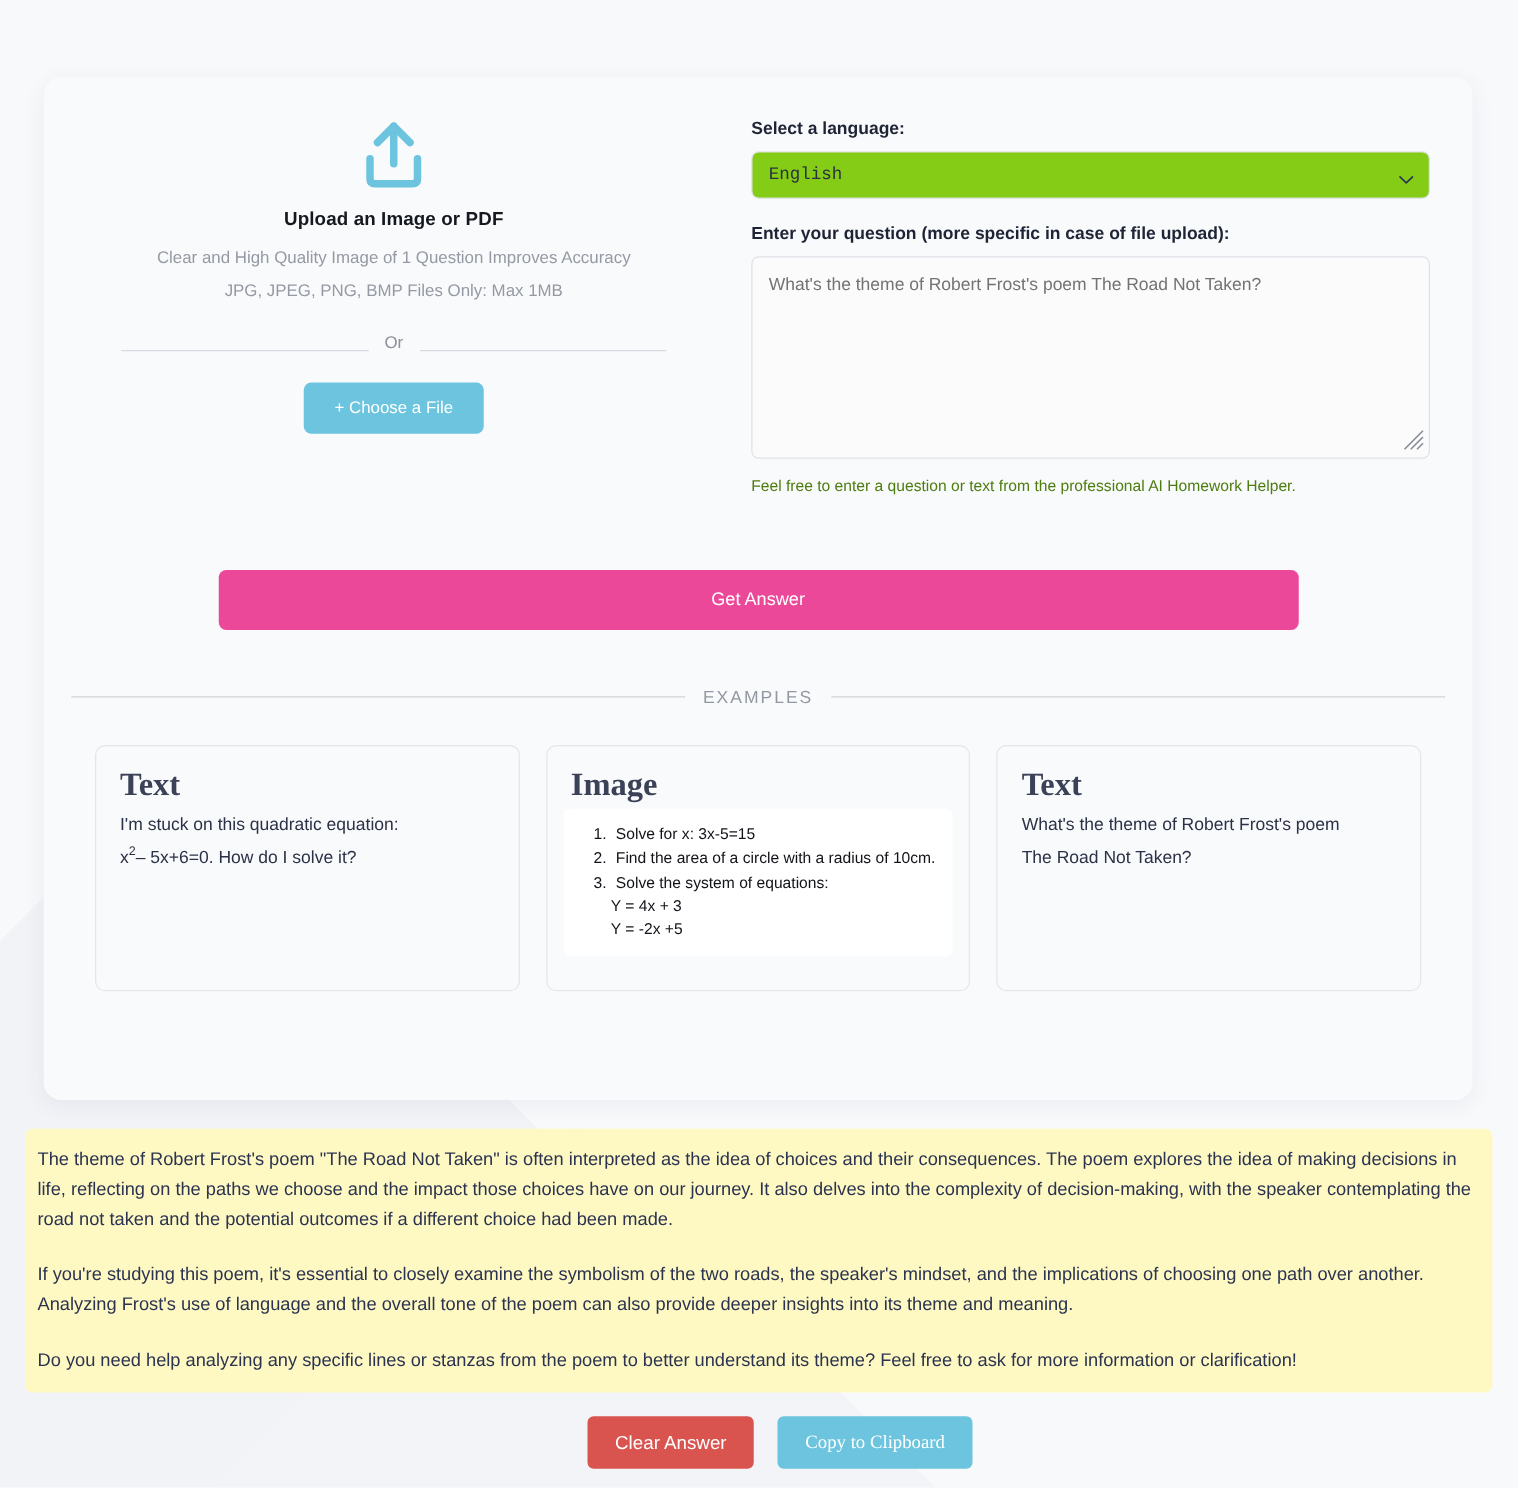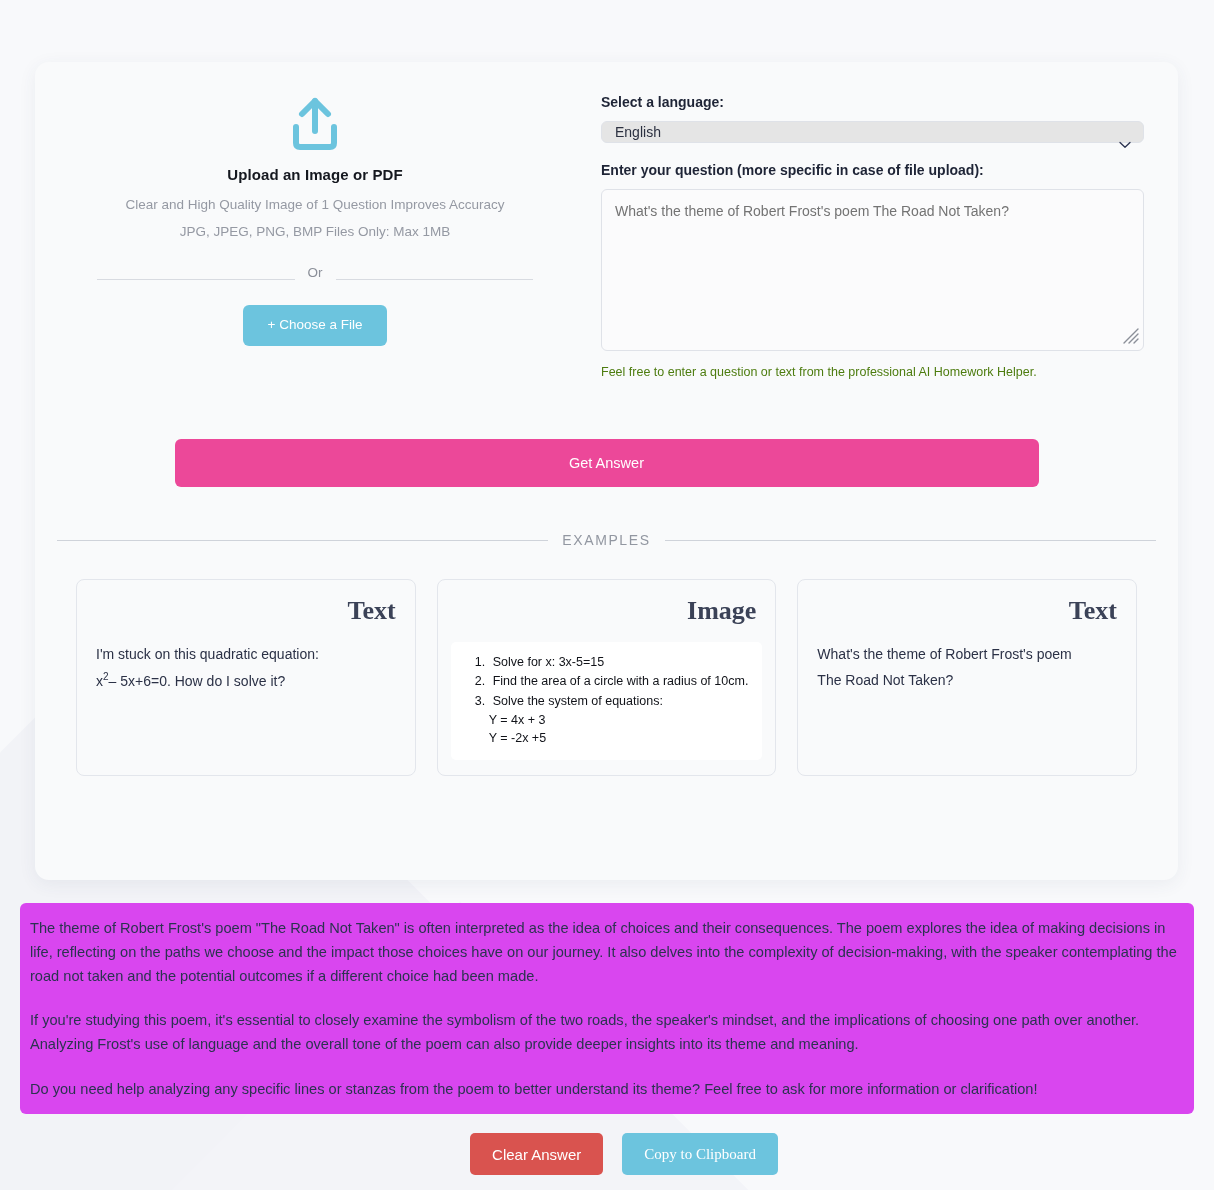--- a/index.html
+++ b/index.html
@@ -95,30 +95,30 @@
   }
   .field-label {
     font-size: 14px;
     font-weight: bold;
     color: #1e2436;
     margin-bottom: 11px;
   }
   .select-wrap { position: relative; }
   .lang-select {
     width: 100%;
-    height: 22px;
+    height: 38px;
     padding: 0 34px 0 13px;
     font-size: 14px;
     color: #2b3040;
-    background: #e5e5e5;
+    background: #84cc16;
     border: 1px solid #dfe2e8;
     border-radius: 6px;
     appearance: none;
     -webkit-appearance: none;
-    font-family: Liberation Sans, sans-serif;
+    font-family: Liberation Mono, monospace;
     cursor: pointer;
   }
   .select-chevron {
     position: absolute; right: 13px; top: 14px;
     pointer-events: none;
   }
   .field-label.second { margin-top: 19px; }
   .q-textarea {
     width: 100%;
     height: 162px;
@@ -176,26 +176,26 @@
   .ex-card {
     flex: 1;
     height: 197px;
     background: #f9fafb;
     border: 1px solid #e3e6ec;
     border-radius: 8px;
     padding: 16px 19px;
     overflow: hidden;
   }
   .ex-card-title {
-    text-align: right;
+    text-align: left;
     font-family: "Liberation Serif", serif;
     font-size: 26px;
     font-weight: bold;
     color: #3b4257;
-    margin-bottom: 16px;
+    margin-bottom: 4px;
   }
   .ex-card-body {
     font-size: 14px;
     color: #2b3146;
     line-height: 1.85;
   }
   .ex-card-body sup { font-size: 10px; }
   .ex-img {
     background: #ffffff;
     border-radius: 5px;
@@ -209,21 +209,21 @@
   }
   .ex-img ol li { padding-left: 4px; }
   .ex-eq { font-size: 12.5px; color: #111319; line-height: 1.45; padding-left: 25px; }
 
   
   .answer-panel {
     position: absolute;
     left: 20px; top: 903px;
     width: 1174px;
     padding: 14px 10px 12px 10px;
-    background: #d946ef;
+    background: #fef9c3;
     border-radius: 6px;
     z-index: 2;
   }
   .answer-p {
     font-size: 14.6px;
     color: #2b3350;
     line-height: 1.63;
     margin: 0 0 21px 0;
   }
   .answer-p:last-child { margin-bottom: 0; }

